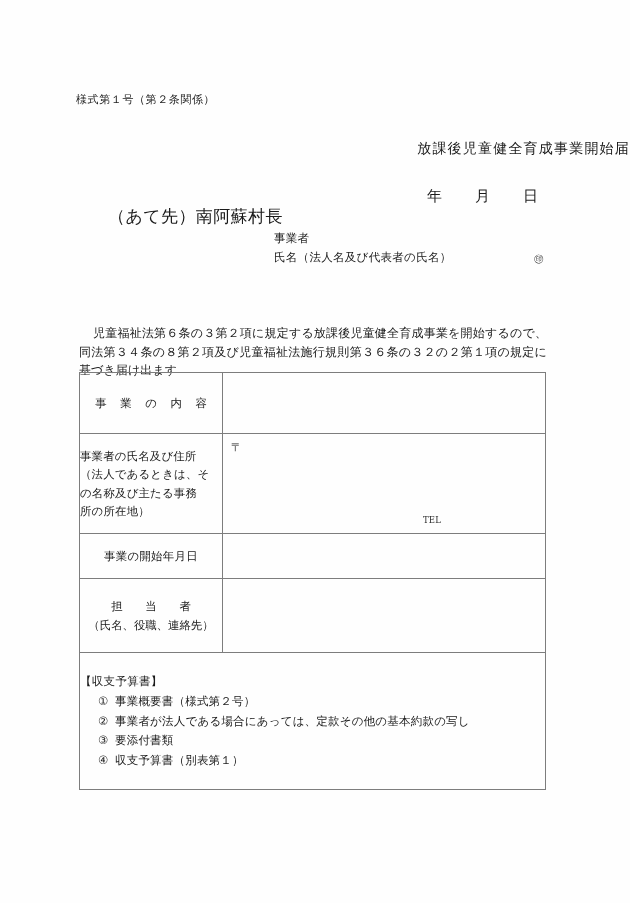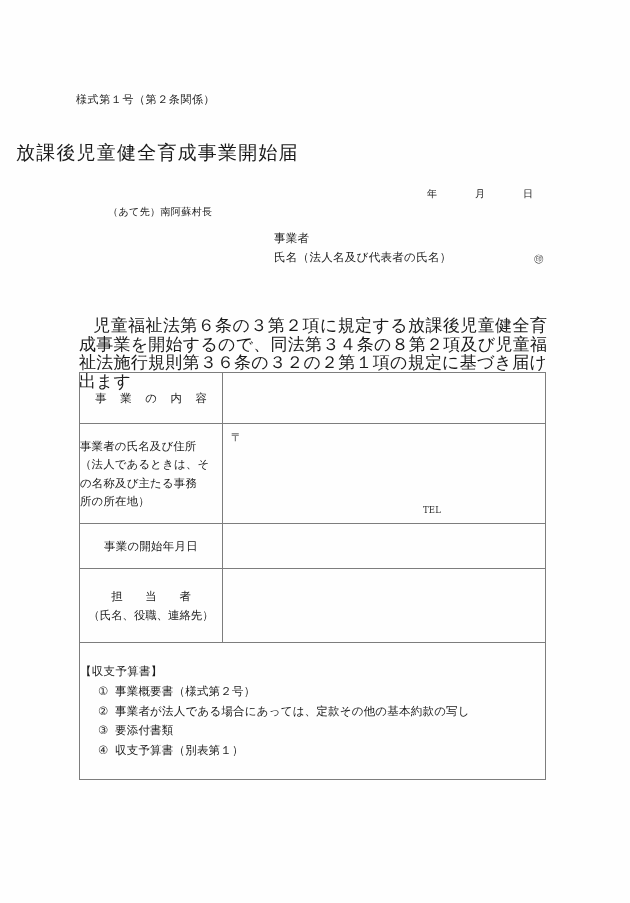--- a/index.html
+++ b/index.html
@@ -30,49 +30,49 @@
     letter-spacing: 0.6px;
     white-space: nowrap;
   }
 
   
   .doc-title {
     position: absolute;
     left: 16px;
     right: 0;
     top: 140px;
-    text-align: left;
-    font-size: 19px;
+    text-align: right;
+    font-size: 14px;
     letter-spacing: 1.2px;
   }
 
   
   .date-line {
     position: absolute;
     left: 0;
     top: 187px;
     width: 545px;
     text-align: right;
-    font-size: 10px;
+    font-size: 15px;
   }
   .date-line .dseg {
     display: inline-block;
     width: 48px;
     text-align: left;
   }
   .date-line .dseg.last {
     width: 22px;
   }
 
   
   .addressee {
     position: absolute;
     left: 108px;
     top: 205px;
-    font-size: 10px;
+    font-size: 17px;
     letter-spacing: 0.4px;
     white-space: nowrap;
     text-align: right;
   }
 
   
   .operator-block {
     position: absolute;
     left: 274px;
     top: 229px;
@@ -89,23 +89,23 @@
     position: absolute;
     right: 0px;
     top: 1px;
     font-size: 10px;
   }
 
   
   .body-para {
     position: absolute;
     left: 79px;
-    top: 316px;
+    top: 324px;
     width: 468px;
-    font-size: 17px;
+    font-size: 12px;
     line-height: 18.6px;
     letter-spacing: 0.1px;
     text-align: justify;
   }
   .body-para .indent {
     display: inline-block;
     width: 14px;
   }
 
   
@@ -161,21 +161,21 @@
   }
   .tel-mark {
     position: absolute;
     left: 200px;
     bottom: 8px;
     font-size: 8.5px;
     letter-spacing: 0.2px;
     color: #2a2a2a;
   }
 
-  .row-content  { height: 51px; }
+  .row-content  { height: 61px; }
   .row-operator { height: 100px; }
   .row-startdate{ height: 45px; }
   .row-contact  { height: 74px; }
   .row-attach   { height: 137px; }
 
   
   .attach-cell {
     vertical-align: top;
     padding: 9px 10px 10px 12px;
   }

